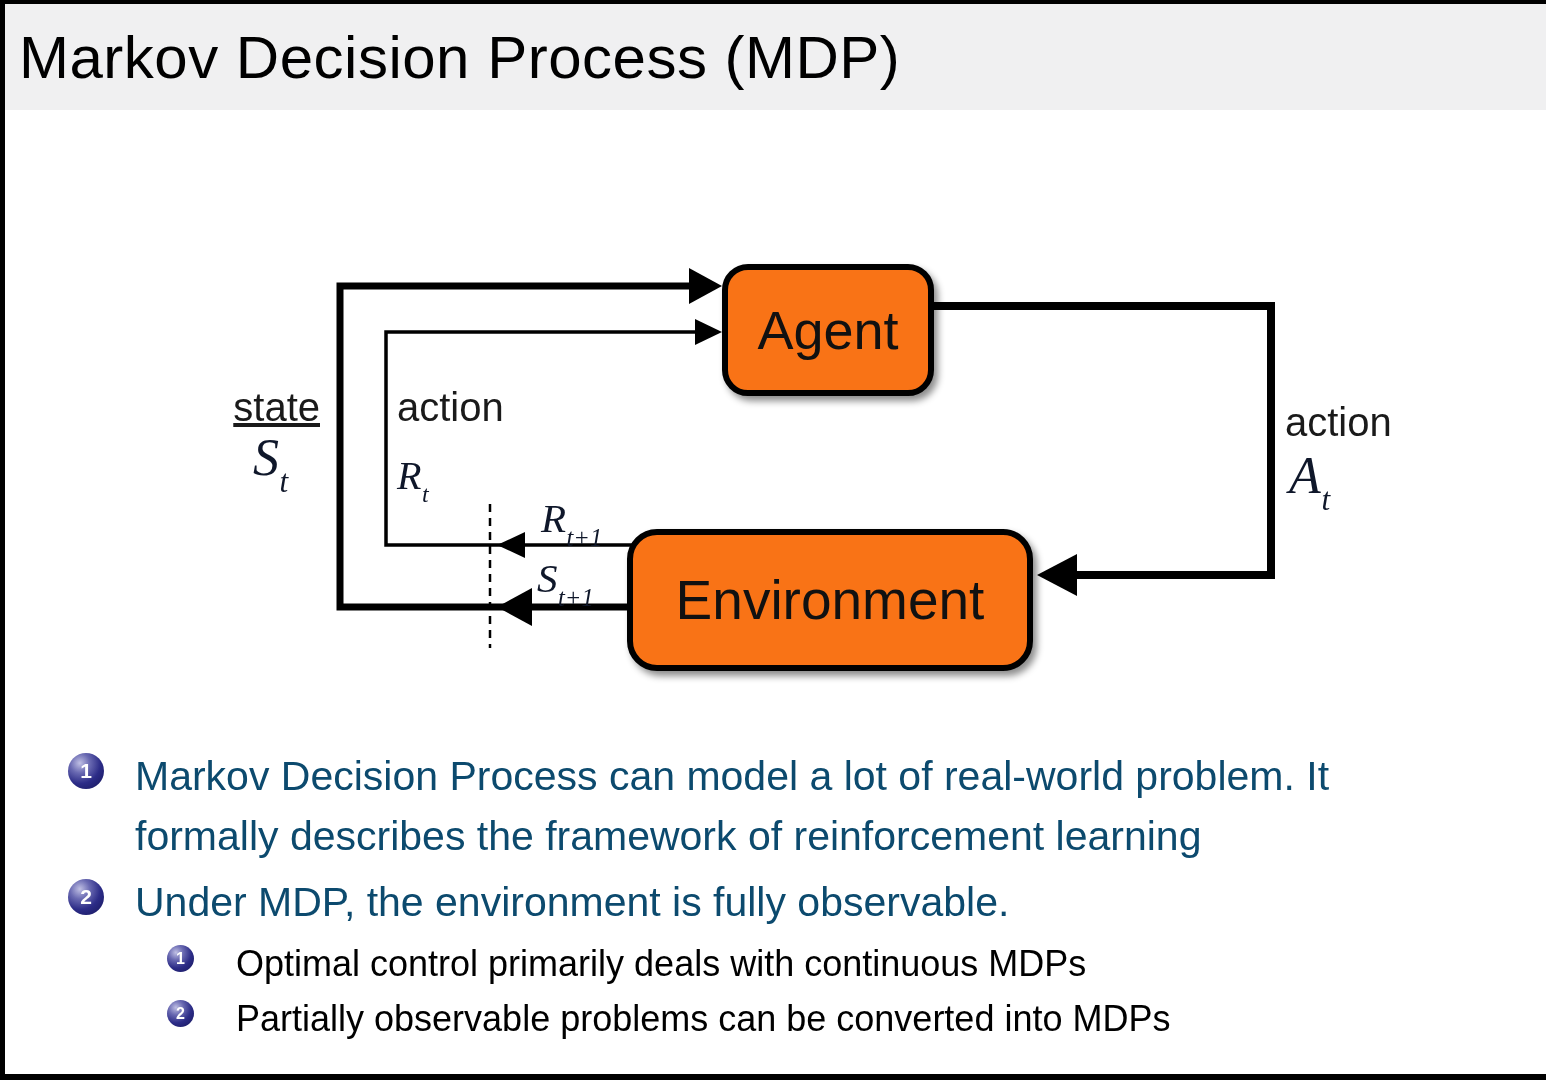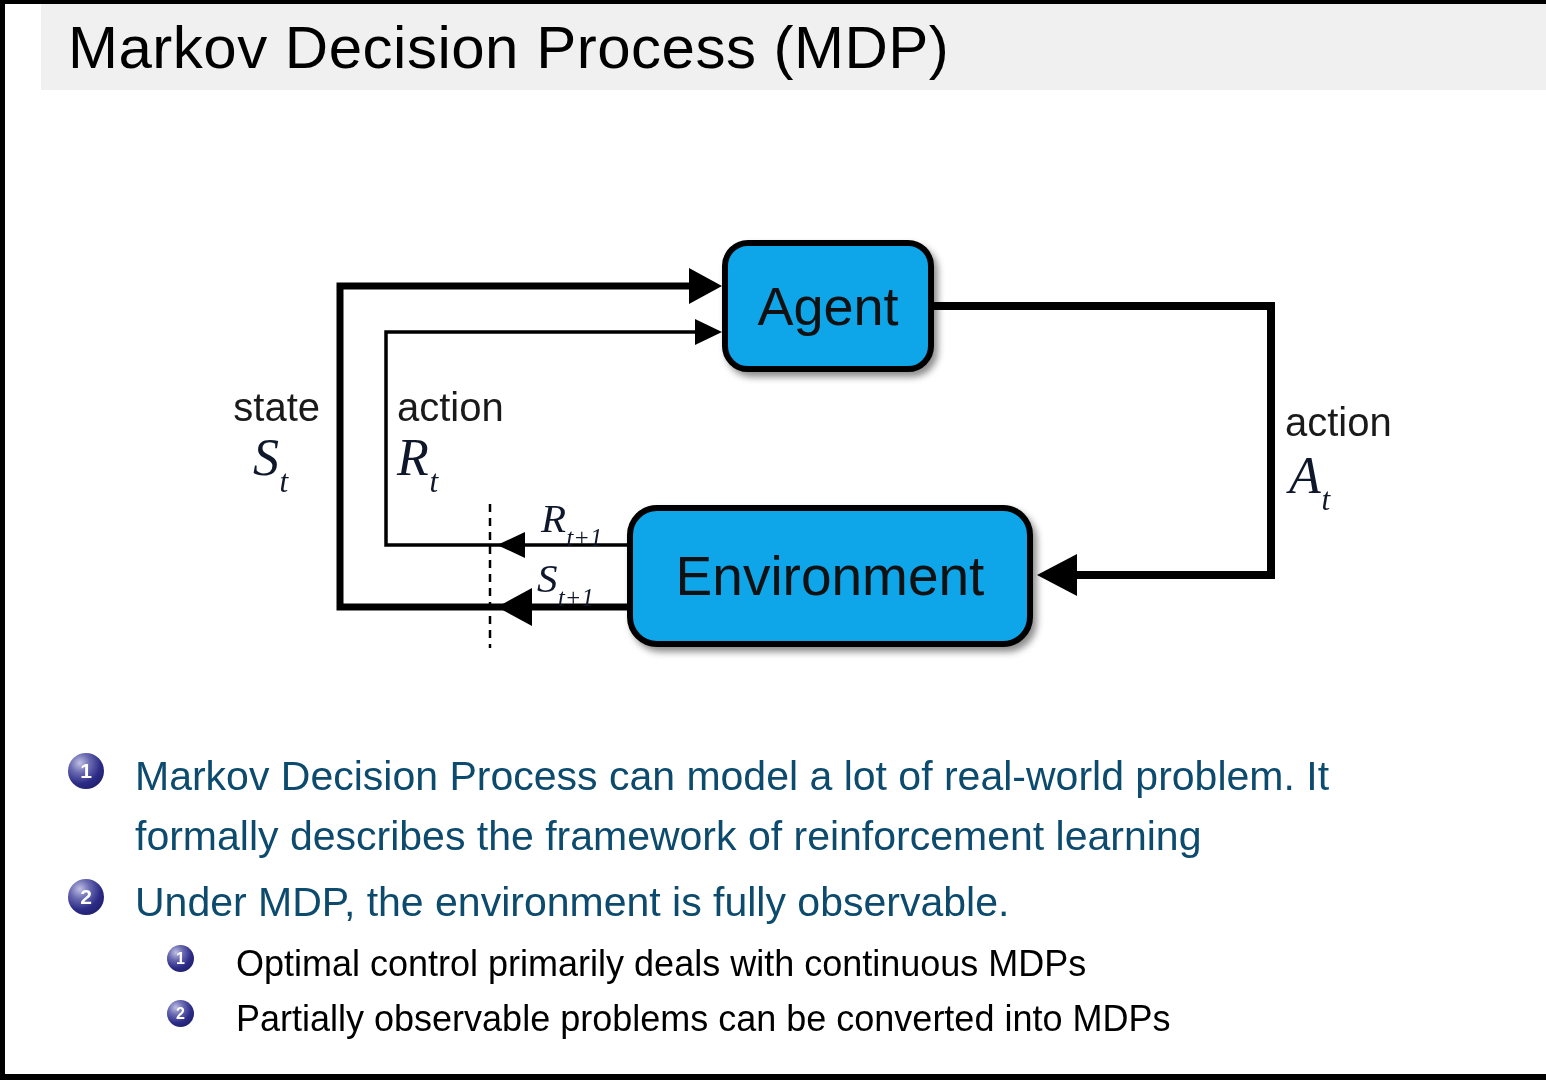--- a/index.html
+++ b/index.html
@@ -16,80 +16,80 @@
     overflow: hidden;
   }
   
   .edge-left   { position: absolute; left: 0; top: 0; width: 5px;  height: 100%; background: #000; }
   .edge-top    { position: absolute; left: 0; top: 0; width: 100%; height: 4px;  background: #000; }
   .edge-bottom { position: absolute; left: 0; bottom: 0; width: 100%; height: 6px; background: #000; }
 
   
   .title-bar {
     position: absolute;
-    left: 5px; top: 4px; right: 0; height: 86px;
+    left: 5px; top: 4px; right: 0; height: 106px;
     background: #f0f0f1;
     display: flex;
     align-items: center;
-    padding-left: 27px;
-    margin-left: 36px;
+    padding-left: 14px;
   }
   .page-title {
     font-size: 60px;
     color: #000;
     letter-spacing: 0.5px;
     white-space: nowrap;
   }
 
   
   .diagram-svg { position: absolute; left: 0; top: 0; }
   .node-box {
     position: absolute;
     box-sizing: border-box;
-    background: #0ea5e9;
+    background: #f97316;
     border: 6px solid #000;
     display: flex;
     align-items: center;
     justify-content: center;
     color: #111;
     box-shadow: 4px 5px 7px rgba(0,0,0,0.45);
+    margin-top: 24px;
   }
   .agent-box {
     left: 722px; top: 240px; width: 212px; height: 132px;
     border-radius: 26px; font-size: 54px;
   }
   .environment-box {
     left: 627px; top: 505px; width: 406px; height: 142px;
     border-radius: 30px; font-size: 55px;
   }
   .diag-word {
     position: absolute;
     font-size: 40px;
     color: #1a1a1a;
     white-space: nowrap;
   }
-  .w-state  { left: 185px; top: 385px; width: 135px; text-align: right; }
+  .w-state  { left: 185px; top: 385px; width: 135px; text-align: right; text-decoration: underline; }
   .w-reward { left: 397px; top: 385px; }
   .w-action { left: 1285px; top: 400px; text-align: right; }
   .math {
     position: absolute;
     font-family: "Liberation Serif", serif;
     font-style: italic;
     color: #0f172a;
     white-space: nowrap;
   }
   .math sub {
     font-size: 0.6em;
     font-style: italic;
     position: relative;
     bottom: -0.18em;
     left: 0.02em;
   }
   .m-state  { left: 253px; top: 428px; font-size: 52px; }
-  .m-reward { left: 397px; top: 428px; font-size: 52px; }
+  .m-reward { left: 397px; top: 452px; font-size: 40px; }
   .m-action { left: 1289px; top: 446px; font-size: 52px; }
   .m-next-reward { left: 541px; top: 494px; font-size: 41px; }
   .m-next-state  { left: 537px; top: 554px; font-size: 41px; }
 
   
   .ball {
     position: absolute;
     border-radius: 50%;
     background: radial-gradient(circle at 33% 28%, #c0c0e4 0%, #6a6ab2 28%, #2c2c87 58%, #141457 100%);
     color: #ffffff;

